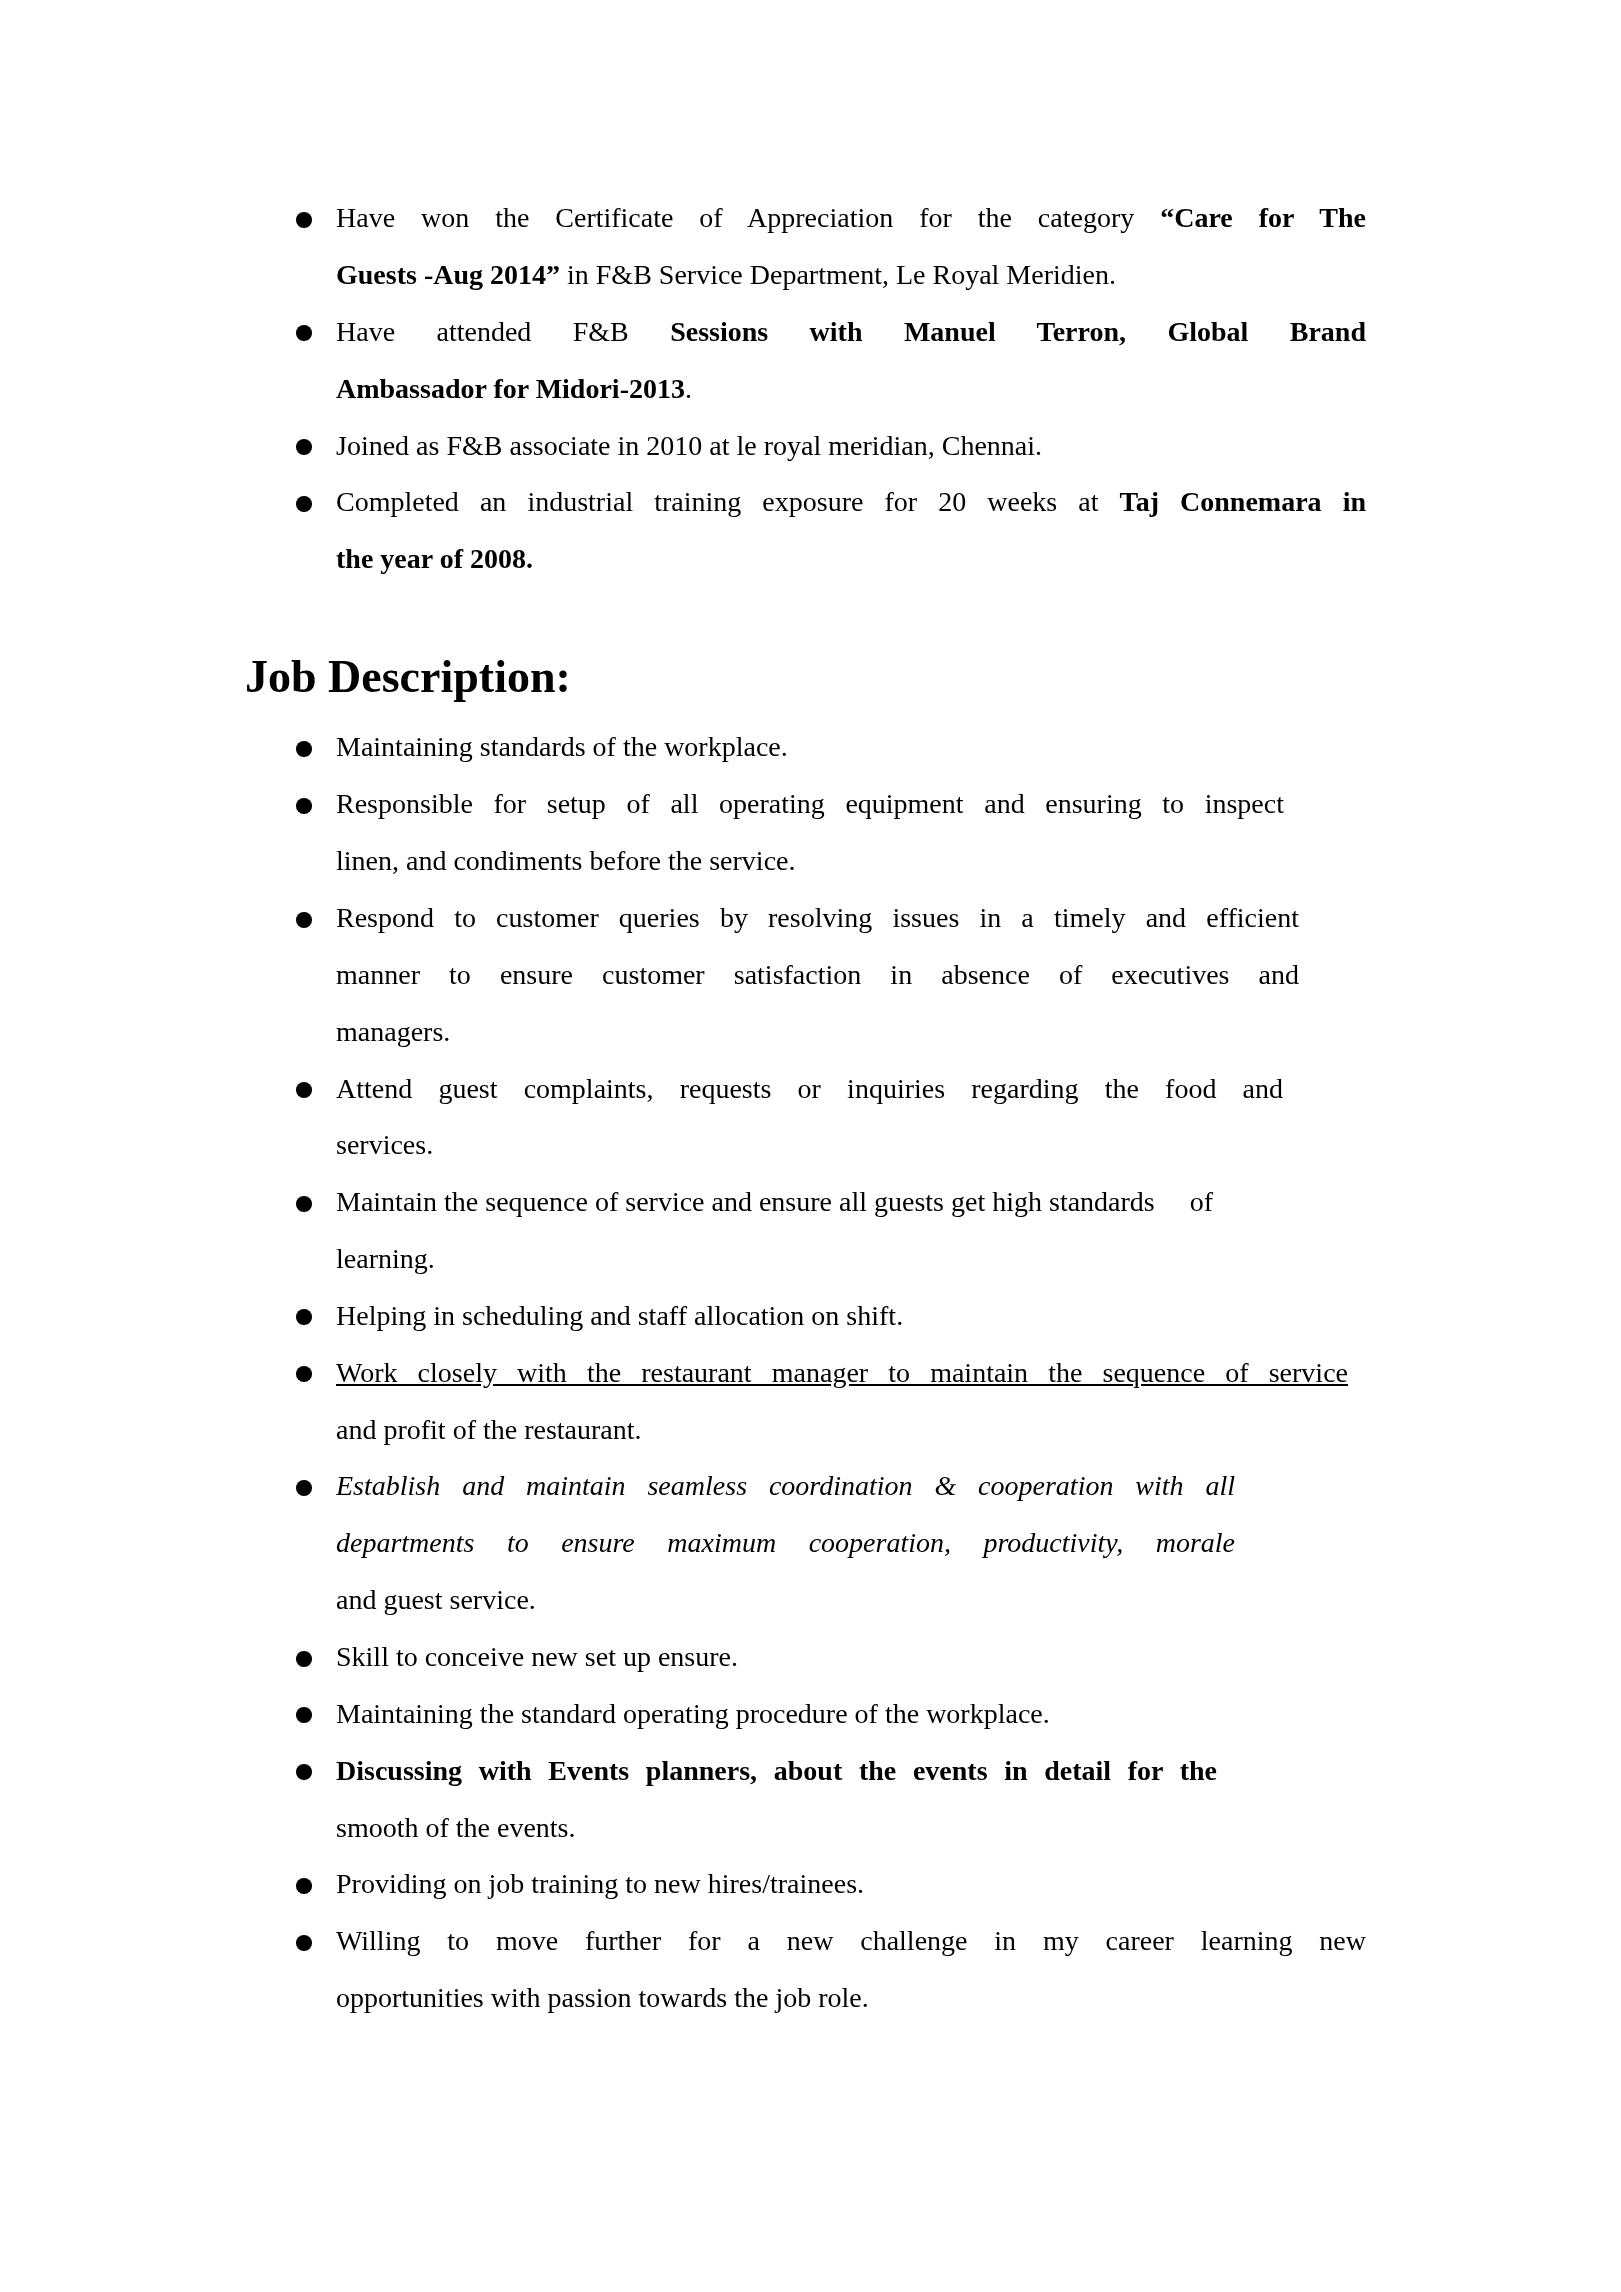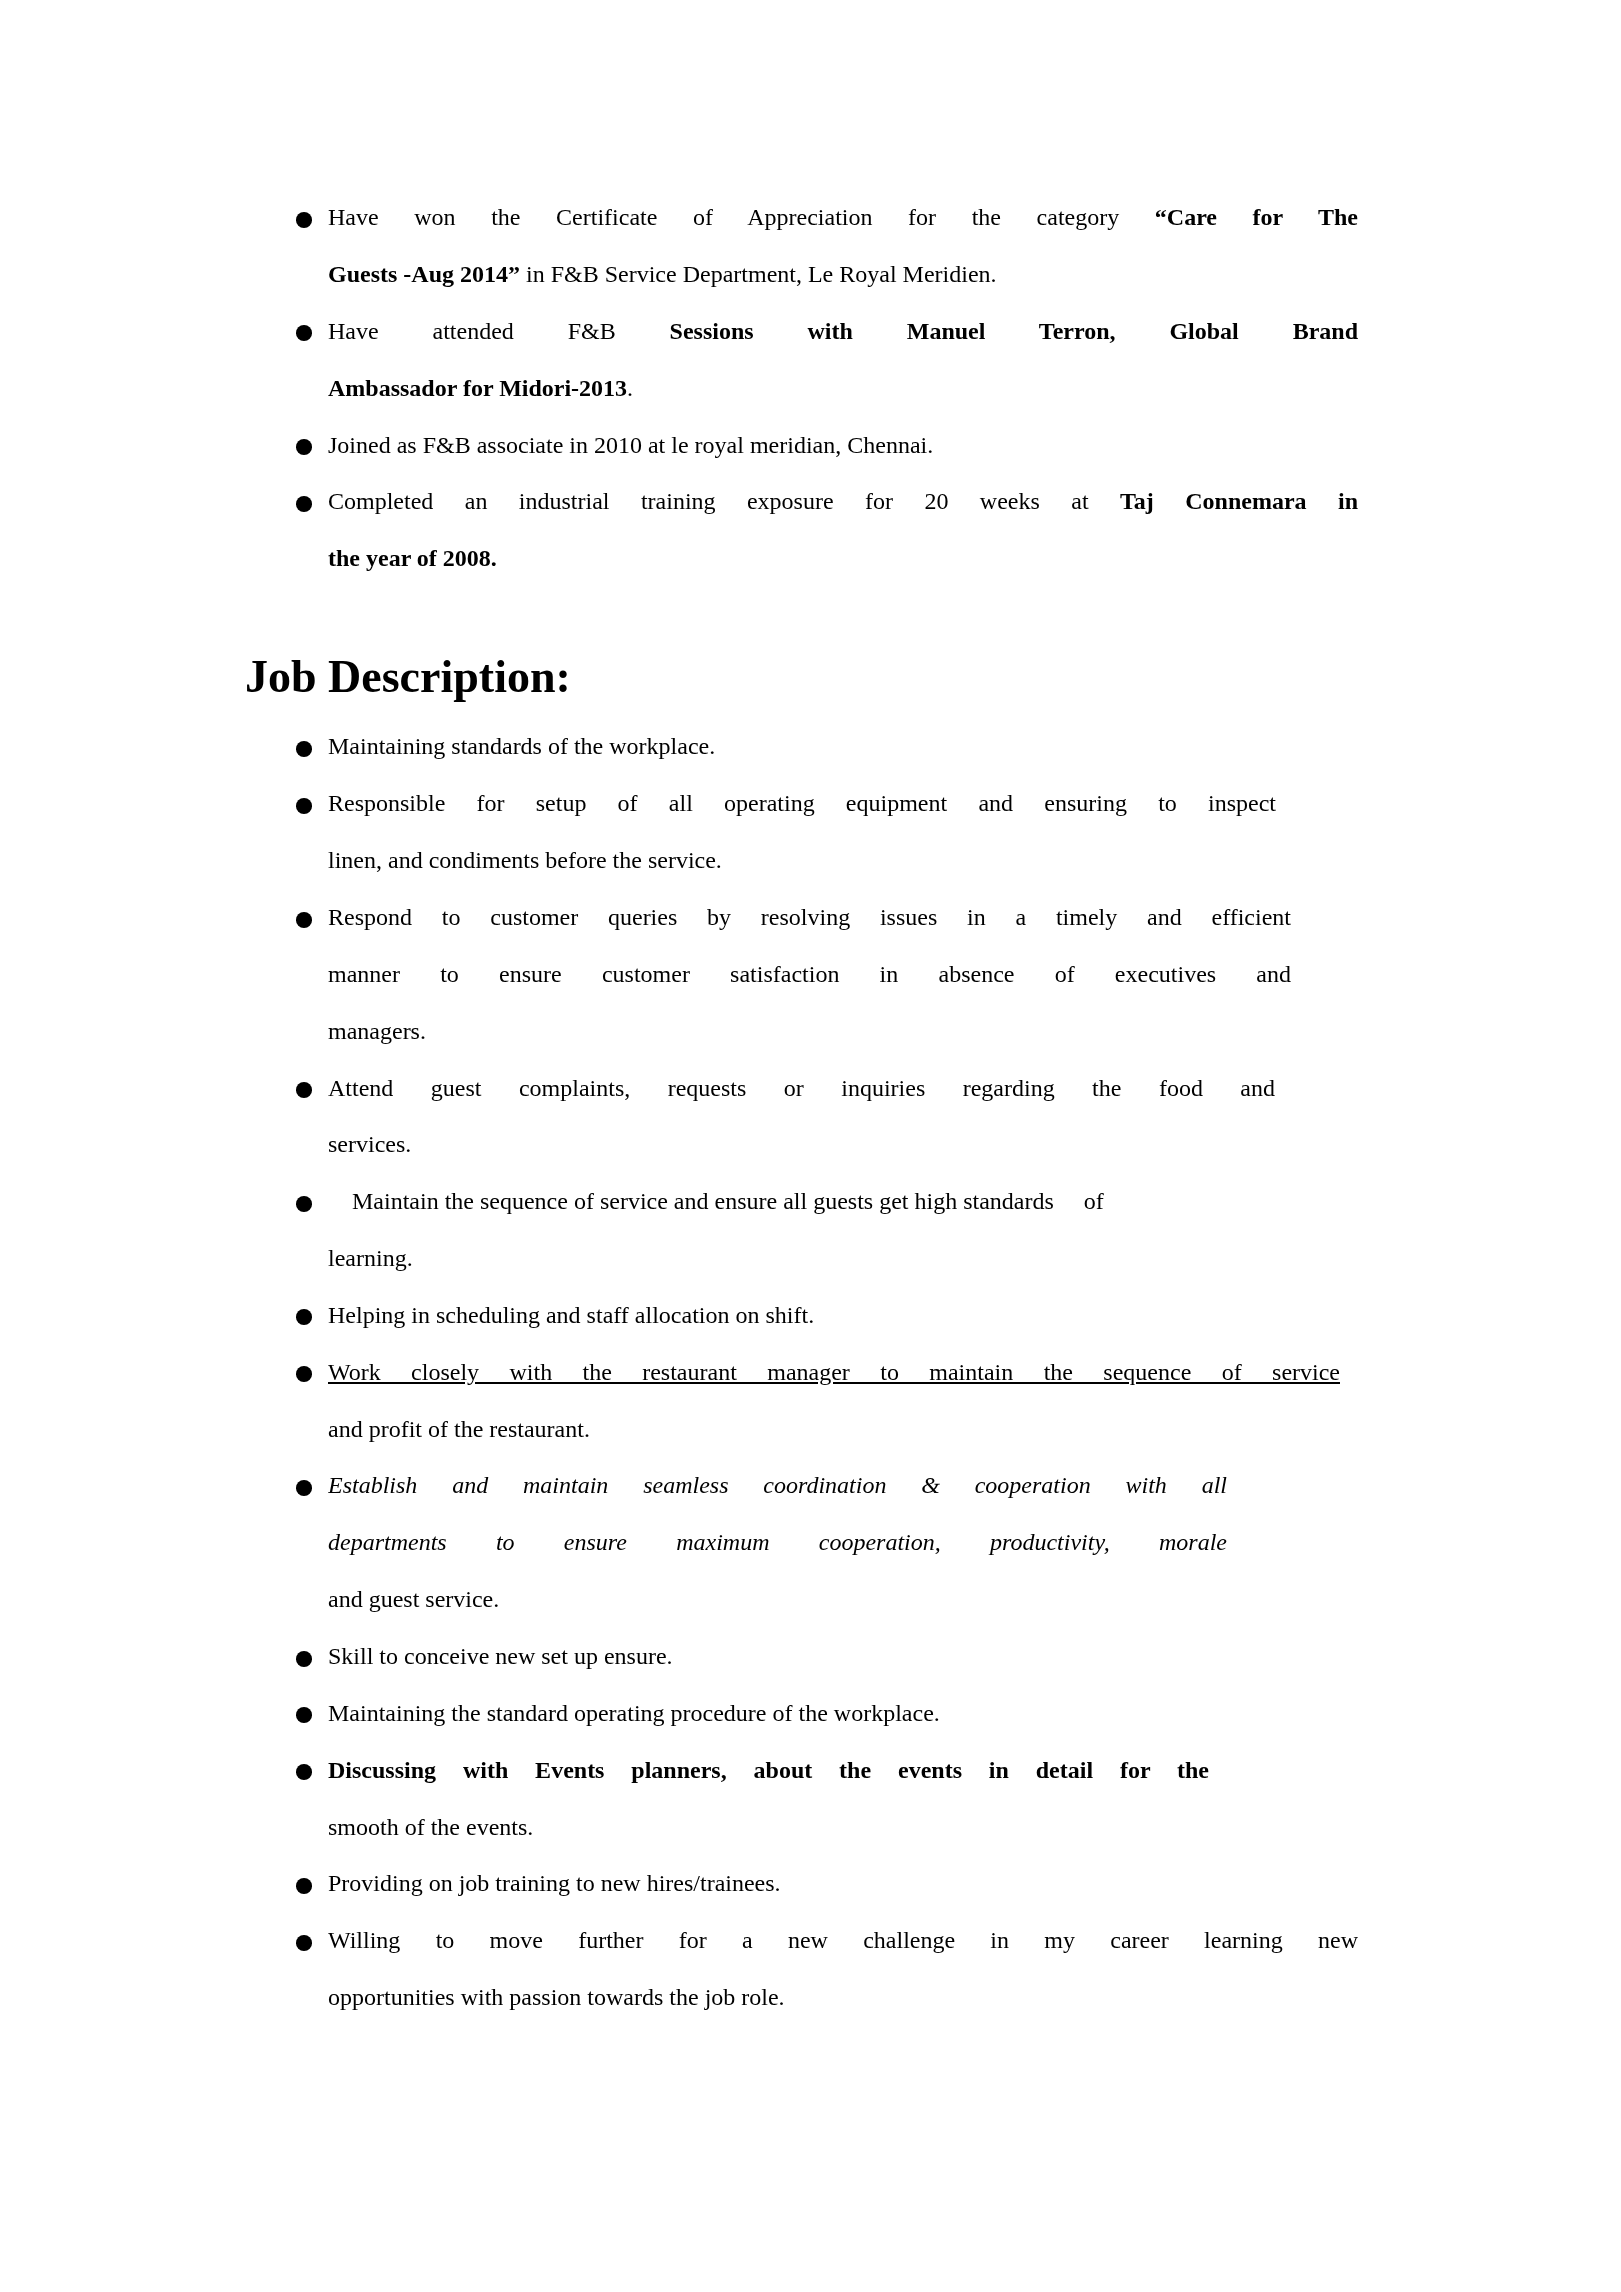--- a/index.html
+++ b/index.html
@@ -1,19 +1,19 @@
 <!DOCTYPE html>
 <html><head>
 <meta charset="utf-8">
 <style>
   html, body { margin: 0; padding: 0; background: #ffffff; }
   body { width: 1621px; height: 2293px; position: relative; overflow: hidden;
          font-family: "Liberation Serif", "DejaVu Serif", serif; color: #000000; }
   .page { position: absolute; left: 0; top: 0; width: 1621px; height: 2293px; background: #ffffff; }
-  .line { position: absolute; left: 328px; height: 57px; font-size: 24px; line-height: 57px;
+  .line { position: absolute; left: 336px; height: 57px; font-size: 28px; line-height: 57px;
           white-space: nowrap; }
   .line.j { white-space: normal; text-align: justify; text-align-last: justify; overflow: hidden; }
   .bullet { position: absolute; left: 296px; width: 15.7px; height: 15.7px; border-radius: 50%;
             background: #000000; }
   .heading { position: absolute; left: 245px; top: 647px; font-size: 46px; font-weight: bold;
              line-height: 59px; white-space: nowrap; }
   b { font-weight: bold; }
   
   .w-full { width: 1030px; }
   .w-1334 { width: 963px; }
@@ -59,21 +59,21 @@
     <span class="bullet" style="top:912px"></span>
     <div class="line j w-1334" style="top:889px"><span>Respond to customer queries by resolving issues in a timely and efficient</span></div>
     <div class="line j w-1334" style="top:946px"><span>manner to ensure customer satisfaction in absence of executives and</span></div>
     <div class="line" style="top:1003px"><span>managers.</span></div>
 
     <span class="bullet" style="top:1082px"></span>
     <div class="line j w-1317" style="top:1060px"><span>Attend guest complaints, requests or inquiries regarding the food and</span></div>
     <div class="line" style="top:1116px"><span>services.</span></div>
 
     <span class="bullet" style="top:1196px"></span>
-    <div class="line w-1385" style="top:1173px; white-space:pre;margin-left:24px;"><span>Maintain the sequence of service and ensure all guests get high standards     of</span></div>
+    <div class="line w-1385" style="top:1173px; white-space:pre;"><span>Maintain the sequence of service and ensure all guests get high standards     of</span></div>
     <div class="line" style="top:1230px"><span>learning.</span></div>
 
     <span class="bullet" style="top:1309px"></span>
     <div class="line" style="top:1287px"><span>Helping in scheduling and staff allocation on shift.</span></div>
 
     <span class="bullet" style="top:1366px"></span>
     <div class="line j w-1383" style="top:1344px"><span>Work closely with the restaurant manager to maintain the sequence of service</span></div>
     <div class="line" style="top:1401px"><span>and profit of the restaurant.</span></div>
 
     <span class="bullet" style="top:1480px"></span>

